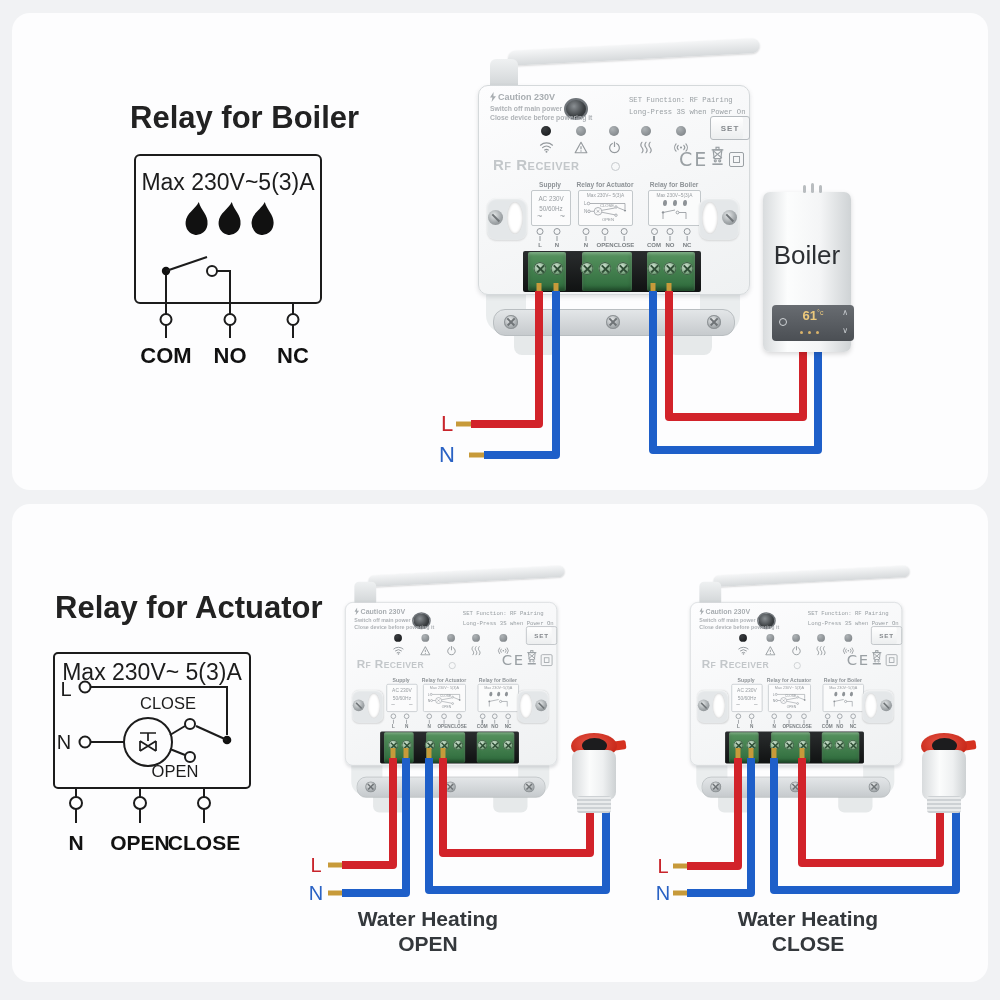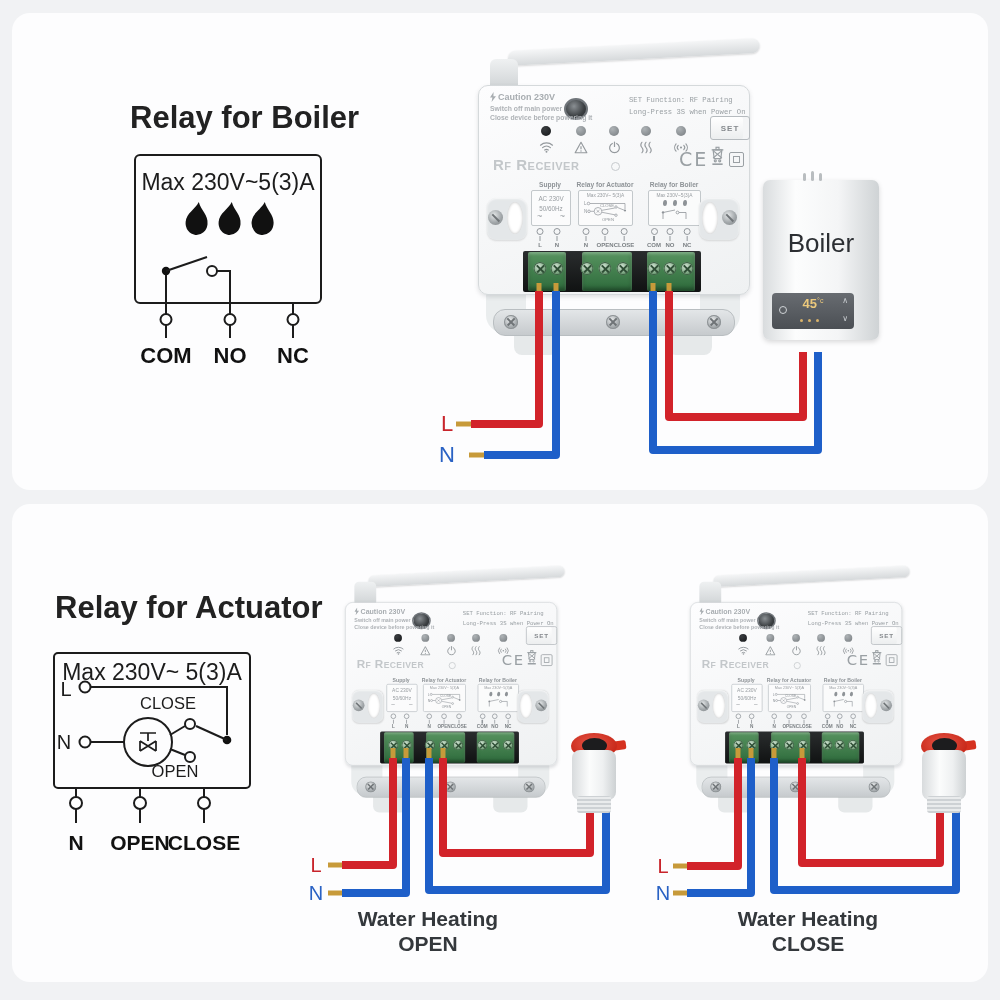--- a/index.html
+++ b/index.html
@@ -126,21 +126,21 @@
   .screw{position:absolute;top:176px;width:13px;height:13px;border-radius:50%;
          transform:translateX(-50%);
          background:radial-gradient(circle at 40% 35%,#d6e6d8,#7fa884 55%,#4c7553);
          box-shadow:inset 0 0 0 1px #3c5f43;}
   .screw:before{content:"";position:absolute;left:1.5px;top:5.7px;width:10px;height:1.5px;
          background:#2f4f36;transform:rotate(45deg);}
   .screw:after{content:"";position:absolute;left:1.5px;top:5.7px;width:10px;height:1.5px;
          background:#2f4f36;transform:rotate(-45deg);}
 
   
-  .boiler{position:absolute;left:763px;top:180px;width:116px;height:160px;z-index:4;
+  .boiler{position:absolute;left:763px;top:192px;width:88px;height:160px;z-index:4;
           background:linear-gradient(90deg,#d9dcde,#fcfdfd 28%,#f4f5f6 65%,#cfd3d5);
           border-radius:7px;box-shadow:0 2px 5px rgba(0,0,0,.15);}
   .vents{position:absolute;top:-9px;left:40px;display:flex;gap:5px;align-items:flex-end;}
   .vents i{width:3px;height:8px;background:#b9bdc0;border-radius:1.5px;}
   .vents i:nth-child(2){height:10px;}
   .bname{text-align:center;margin-top:48px;font-size:26px;color:#2c2f33;}
   .bdisp{position:absolute;left:9px;top:113px;width:82px;height:36px;border-radius:4px;
          background:linear-gradient(#686c71,#4b4f54);}
   .btemp{text-align:center;color:#ecc97c;font-size:13px;font-weight:700;margin-top:4px;line-height:1;}
   .btemp sup{font-size:7px;font-weight:400;}
@@ -899,21 +899,21 @@
   </svg>
 
   <div class="boiler">
     <div class="vents">
         <i></i>
         <i></i>
         <i></i>
       </div>
     <div class="bname">Boiler</div>
     <div class="bdisp">
-      <div class="btemp"><span>45</span><sup>°c</sup></div>
+      <div class="btemp"><span>61</span><sup>°c</sup></div>
       <i class="bpow"></i>
       <span class="bup">∧</span>
       <span class="bdn">∨</span>
       <div class="bdots">
           <i></i>
           <i></i>
           <i></i>
         </div>
     </div>
   </div>

